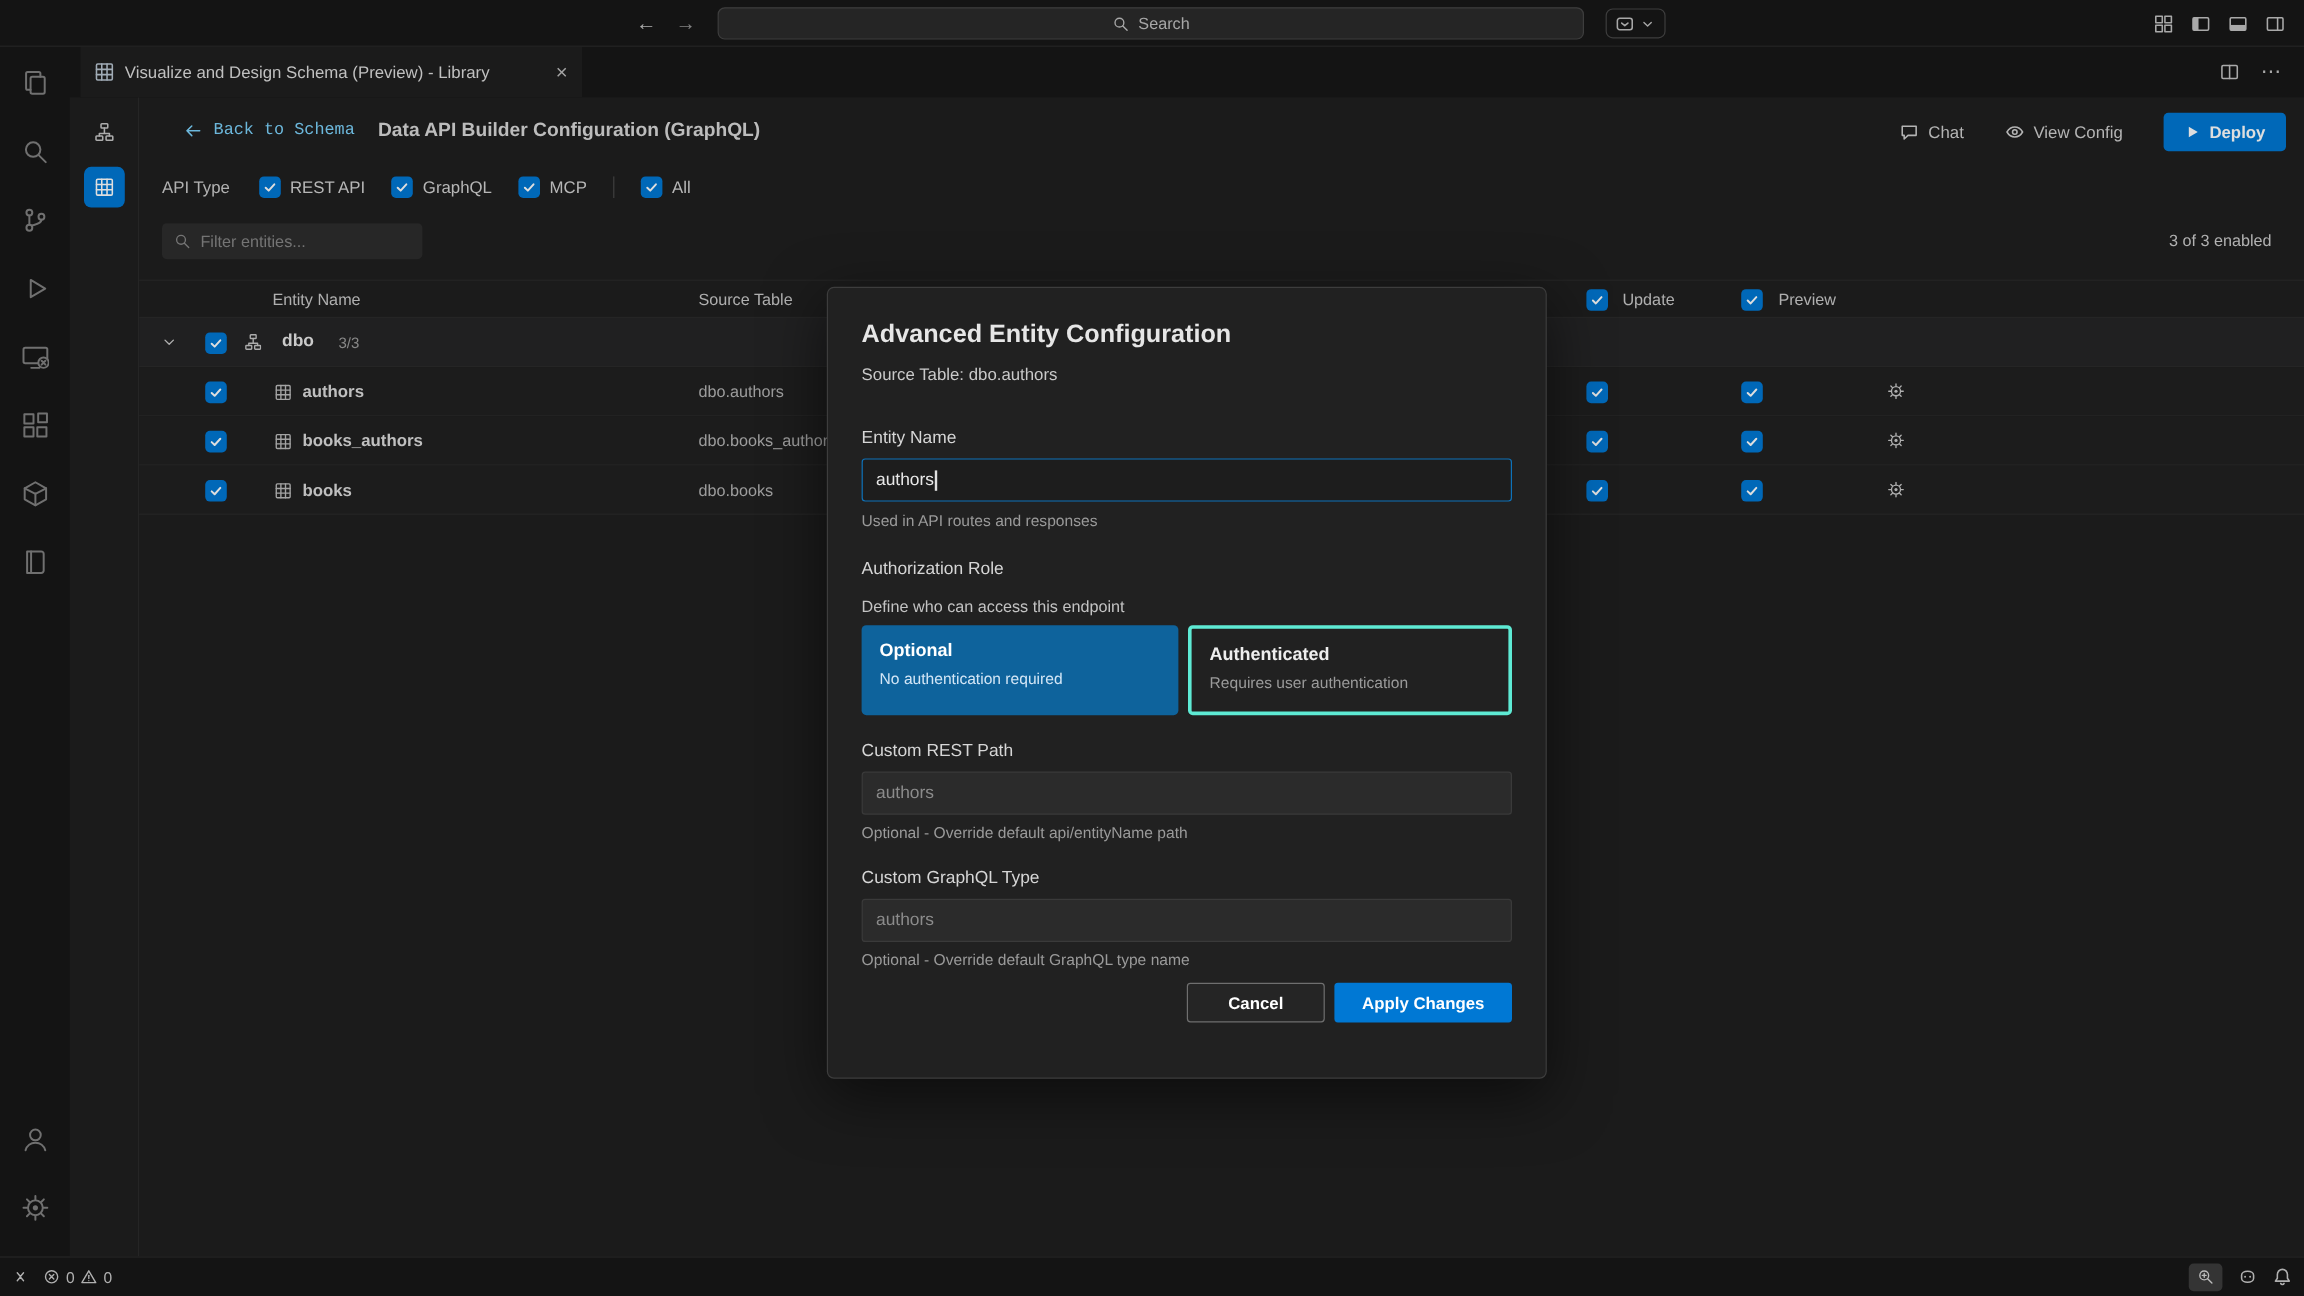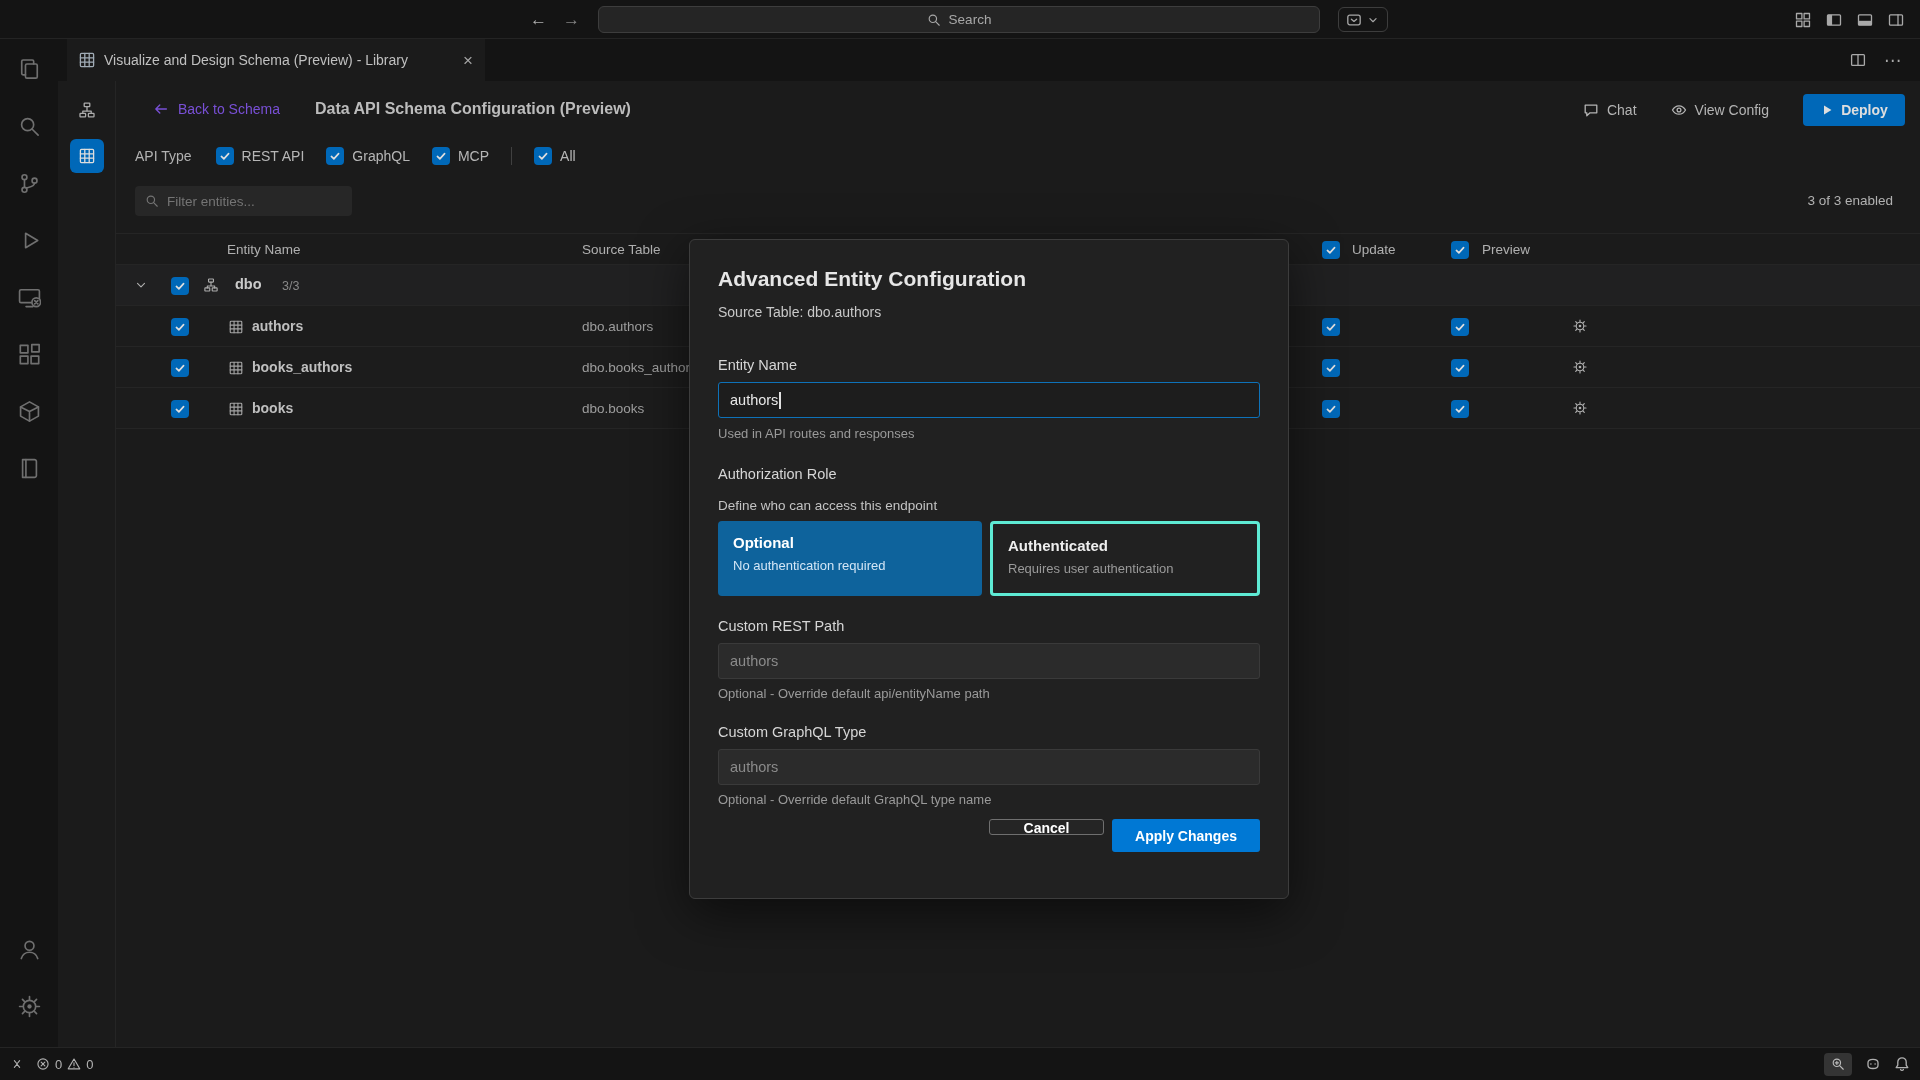--- a/index.html
+++ b/index.html
@@ -42,21 +42,21 @@
 
   
   .editor { position:absolute; left:58px; right:0; top:81px; bottom:33px; background:#1f1f1f; }
   .viewbar { position:absolute; left:0; top:0; bottom:0; width:58px; border-right:1px solid #2b2b2b; }
   .vb-item { width:34px; height:34px; margin:12px auto 4px; display:flex; align-items:center; justify-content:center; color:#c6c6c6; border-radius:6px; }
   .vb-item.active { background:#0078d4; color:#ffffff; }
   .main { position:absolute; left:58px; right:0; top:0; bottom:0; }
 
   
   .page-header { position:absolute; left:0; right:0; top:12px; height:34px; }
-  .back-link { position:absolute; left:37px; top:8px; display:flex; align-items:center; gap:9px; font-size:14px; color:#8b5cf6; }
+  .back-link { position:absolute; left:37px; top:8px; display:flex; align-items:center; gap:9px; font-size:14px; color:#7dd3fc;font-family:Liberation Mono, monospace; }
   .page-title { position:absolute; left:199px; top:7px; font-size:16px; font-weight:700; color:#d8d8d8; }
   .hdr-actions { position:absolute; right:15px; top:1px; display:flex; align-items:center; gap:34px; }
   .hdr-link { display:flex; align-items:center; gap:8px; color:#cfcfcf; font-size:14px; }
   .deploy-btn { height:32px; width:102px; background:#0078d4; border:none; border-radius:4px; color:#fff; font-size:14px; font-weight:600;
     display:flex; align-items:center; justify-content:center; gap:7px; font-family:inherit; }
 
   
   .filter-row { position:absolute; left:19px; top:60px; height:30px; display:flex; align-items:center; gap:22px; }
   .filter-group-label { color:#cccccc; font-size:14px; margin-right:2px; }
   .fopt { display:flex; align-items:center; gap:8px; font-size:14px; color:#d2d2d2; }
@@ -103,21 +103,21 @@
   .role-card { flex:1; height:75px; border-radius:4px; padding:13px 15px; }
   .role-card.selected { background:#0e639c; }
   .role-card.plain { background:transparent; border:3px solid #5eead4; }
   .rc-title { font-size:15px; font-weight:700; color:#ffffff; }
   .role-card.plain .rc-title { color:#eeeeee; }
   .rc-sub { font-size:13px; color:#d3e6f6; margin-top:7px; }
   .role-card.plain .rc-sub { color:#9a9a9a; }
   .pfield { width:100%; height:36px; background:#2b2b2b; border:1px solid #3a3a3a; border-radius:3px; padding:0 11px; color:#cccccc; font-size:14.5px; font-family:inherit; outline:none; }
   .pfield::placeholder { color:#8b8b8b; }
   .m-actions { display:flex; justify-content:flex-end; gap:8px; margin-top:12px; }
-  .btn-cancel { width:115px; height:16px; background:#252525; border:1px solid #6f6f6f; border-radius:3px; color:#ffffff; font-weight:700; font-size:14px; font-family:inherit; }
+  .btn-cancel { width:115px; height:33px; background:#252525; border:1px solid #6f6f6f; border-radius:3px; color:#ffffff; font-weight:700; font-size:14px; font-family:inherit; }
   .btn-apply { width:148px; height:33px; background:#0078d4; border:none; border-radius:3px; color:#ffffff; font-weight:700; font-size:14px; font-family:inherit; }
 </style>
 </head>
 <body>
 
 <svg width="0" height="0" style="position:absolute" aria-hidden="true">
   <defs>
     <symbol id="i-search" viewBox="0 0 16 16">
         <circle cx="6.7" cy="6.7" r="4.2"></circle>
         <path d="M9.9 9.9 14 14"></path>
@@ -380,21 +380,21 @@
 
   <div class="main">
 
     <div class="page-header">
       <div class="back-link">
         <svg class="ic">
             <use href="#i-arrowleft"></use>
           </svg>
         <span>Back to Schema</span>
       </div>
-      <div class="page-title">Data API Schema Configuration (Preview)</div>
+      <div class="page-title">Data API Builder Configuration (GraphQL)</div>
       <div class="hdr-actions">
         <div class="hdr-link">
           <svg class="ic">
               <use href="#i-chat"></use>
             </svg>
           <span>Chat</span>
         </div>
         <div class="hdr-link">
           <svg class="ic">
               <use href="#i-eye"></use>

